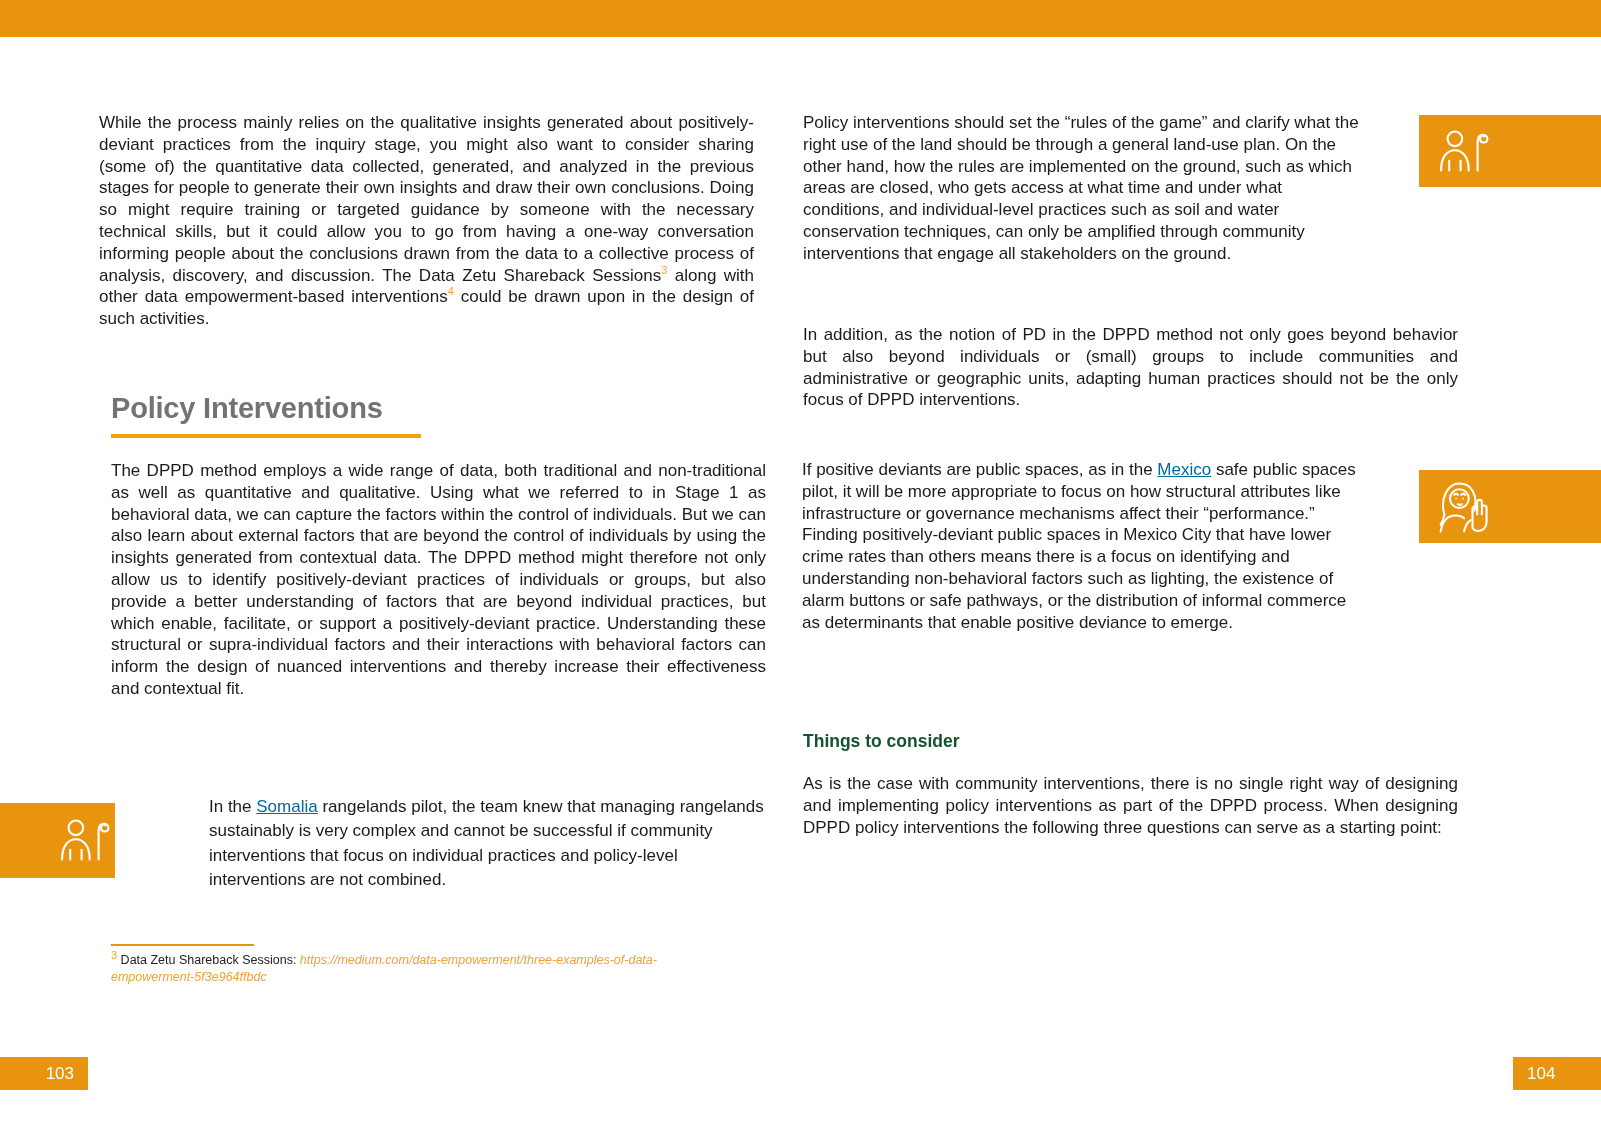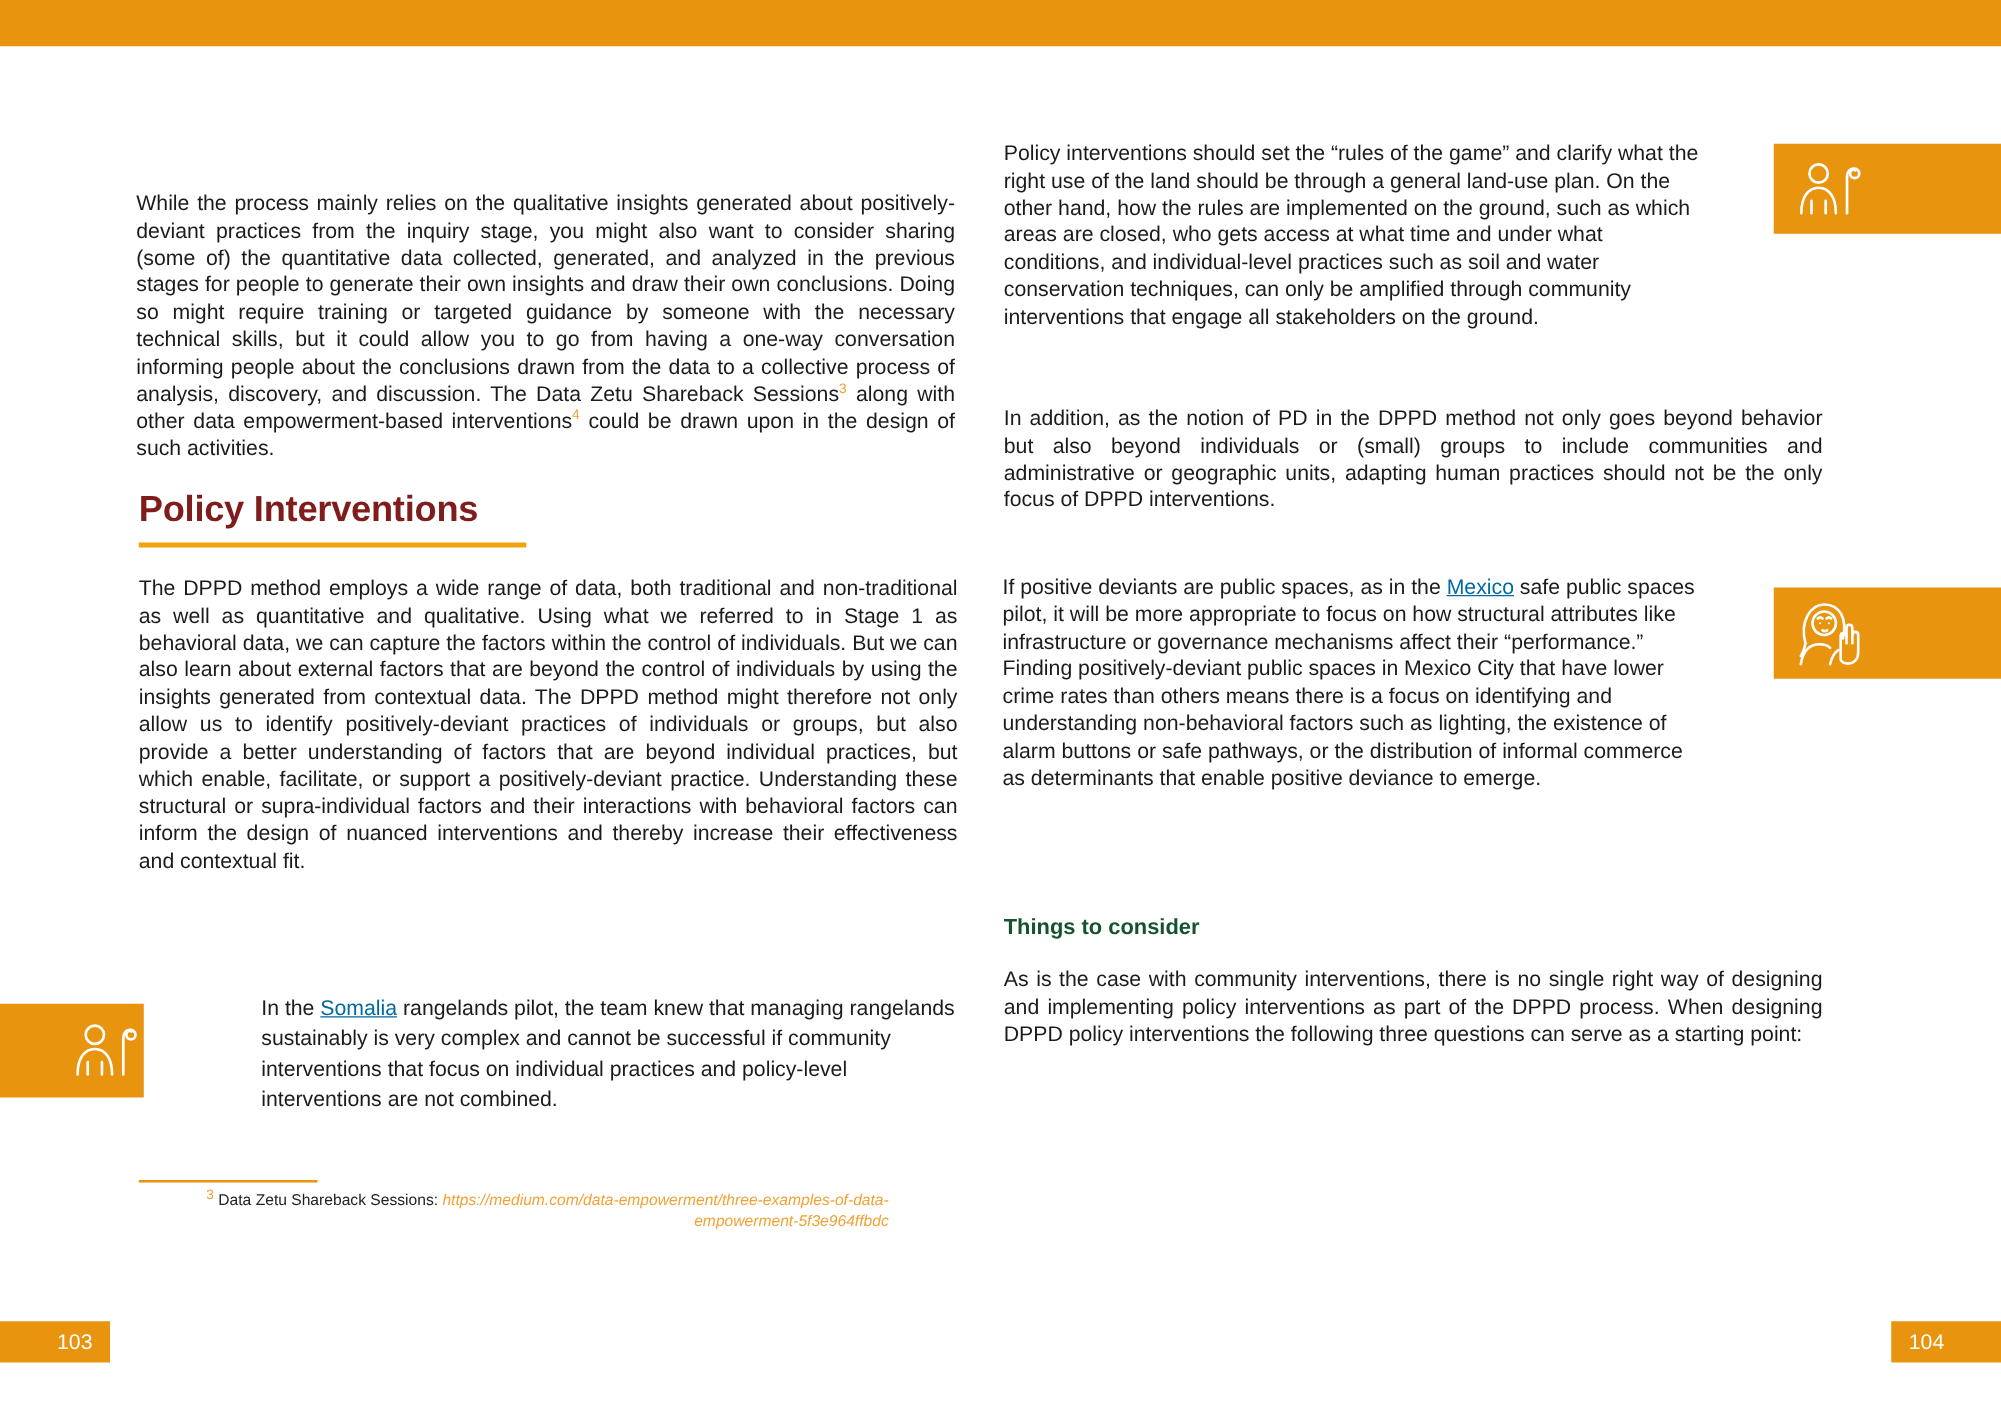--- a/index.html
+++ b/index.html
@@ -5,50 +5,50 @@
   html,body{margin:0;padding:0;}
   body{
     width:1601px;height:1132px;position:relative;background:#ffffff;
     font-family:"Liberation Sans", sans-serif;color:#1b1b1b;overflow:hidden;
   }
   .abs{position:absolute;}
   .topbar{left:0;top:0;width:1601px;height:37px;background:#E8940F;}
   .body-text{font-size:17px;line-height:21.8px;color:#1b1b1b;}
   .just{text-align:justify;}
   .page-heading{
-    left:111px;top:392px;font-size:29px;font-weight:bold;color:#7f1d1d;
+    left:111px;top:392px;font-size:29px;font-weight:bold;color:#737373;
     letter-spacing:-0.2px;
   }
   .heading-underline{left:111px;top:434px;width:310px;height:4px;background:#F2A30B;}
   .callout-box{left:0;top:803px;width:115px;height:75px;background:#E8940F;}
   .icon-box-r{left:1419px;width:182px;background:#E8940F;}
   .icon-svg{display:block;}
   .orange-text{color:#0369a1;text-decoration:underline;}
   sup.fn-ref{color:#F0A235;font-size:11px;line-height:0;}
   .callout-text{left:209px;top:795px;width:556px;font-size:17px;line-height:24.3px;}
   .fn-divider{left:111px;top:944px;width:143px;height:2px;background:#E8940F;}
-  .footnotes{left:111px;top:952px;width:600px;font-size:12.5px;line-height:17px;color:#222;text-align:right;}
+  .footnotes{left:111px;top:952px;width:600px;font-size:12.5px;line-height:17px;color:#222;}
   .footnote{margin:0 0 1px 0;}
   .fn-url{color:#F0A235;font-style:italic;text-decoration:none;}
   .page-badge{
     top:1057px;width:88px;height:33px;background:#E8940F;color:#ffffff;
     font-size:17px;line-height:33px;
   }
   .badge-left{left:0;text-align:right;padding-right:0;box-sizing:border-box;}
   .badge-left span{margin-right:14px;}
   .badge-right{left:1513px;box-sizing:border-box;}
   .badge-right span{margin-left:14px;}
   .subheading{left:803px;top:731px;font-size:17.5px;font-weight:bold;color:#14532d;}
 </style>
 </head>
 <body>
 
 <div class="abs topbar"></div>
 
-<div class="abs body-text just" style="left:109px;top:112px;width:655px;margin-top:40px;">
+<div class="abs body-text just" style="left:99px;top:112px;width:655px;">
   <span>While the process mainly relies on the qualitative insights generated about positively-deviant practices from the inquiry stage, you might also want to consider sharing (some of) the quantitative data collected, generated, and analyzed in the previous stages for people to generate their own insights and draw their own conclusions. Doing so might require training or targeted guidance by someone with the necessary technical skills, but it could allow you to go from having a one-way conversation informing people about the conclusions drawn from the data to a collective process of analysis, discovery, and discussion. The Data Zetu Shareback Sessions</span><sup class="fn-ref">3</sup><span> along with other data empowerment-based interventions</span><sup class="fn-ref">4</sup><span> could be drawn upon in the design of such activities.</span>
 </div>
 
 <div class="abs page-heading">Policy Interventions</div>
 <div class="abs heading-underline"></div>
 
 <div class="abs body-text just" style="left:111px;top:460px;width:655px;">The DPPD method employs a wide range of data, both traditional and non-traditional as well as quantitative and qualitative. Using what we referred to in Stage 1 as behavioral data, we can capture the factors within the control of individuals. But we can also learn about external factors that are beyond the control of individuals by using the insights generated from contextual data. The DPPD method might therefore not only allow us to identify positively-deviant practices of individuals or groups, but also provide a better understanding of factors that are beyond individual practices, but which enable, facilitate, or support a positively-deviant practice. Understanding these structural or supra-individual factors and their interactions with behavioral factors can inform the design of nuanced interventions and thereby increase their effectiveness and contextual fit.</div>
 
 <div class="abs callout-box">
   <svg class="icon-svg" style="position:absolute;left:58px;top:11px;" width="52" height="52" viewBox="0 0 64 64" fill="none" stroke="#ffffff" stroke-width="2.6" stroke-linecap="round">

